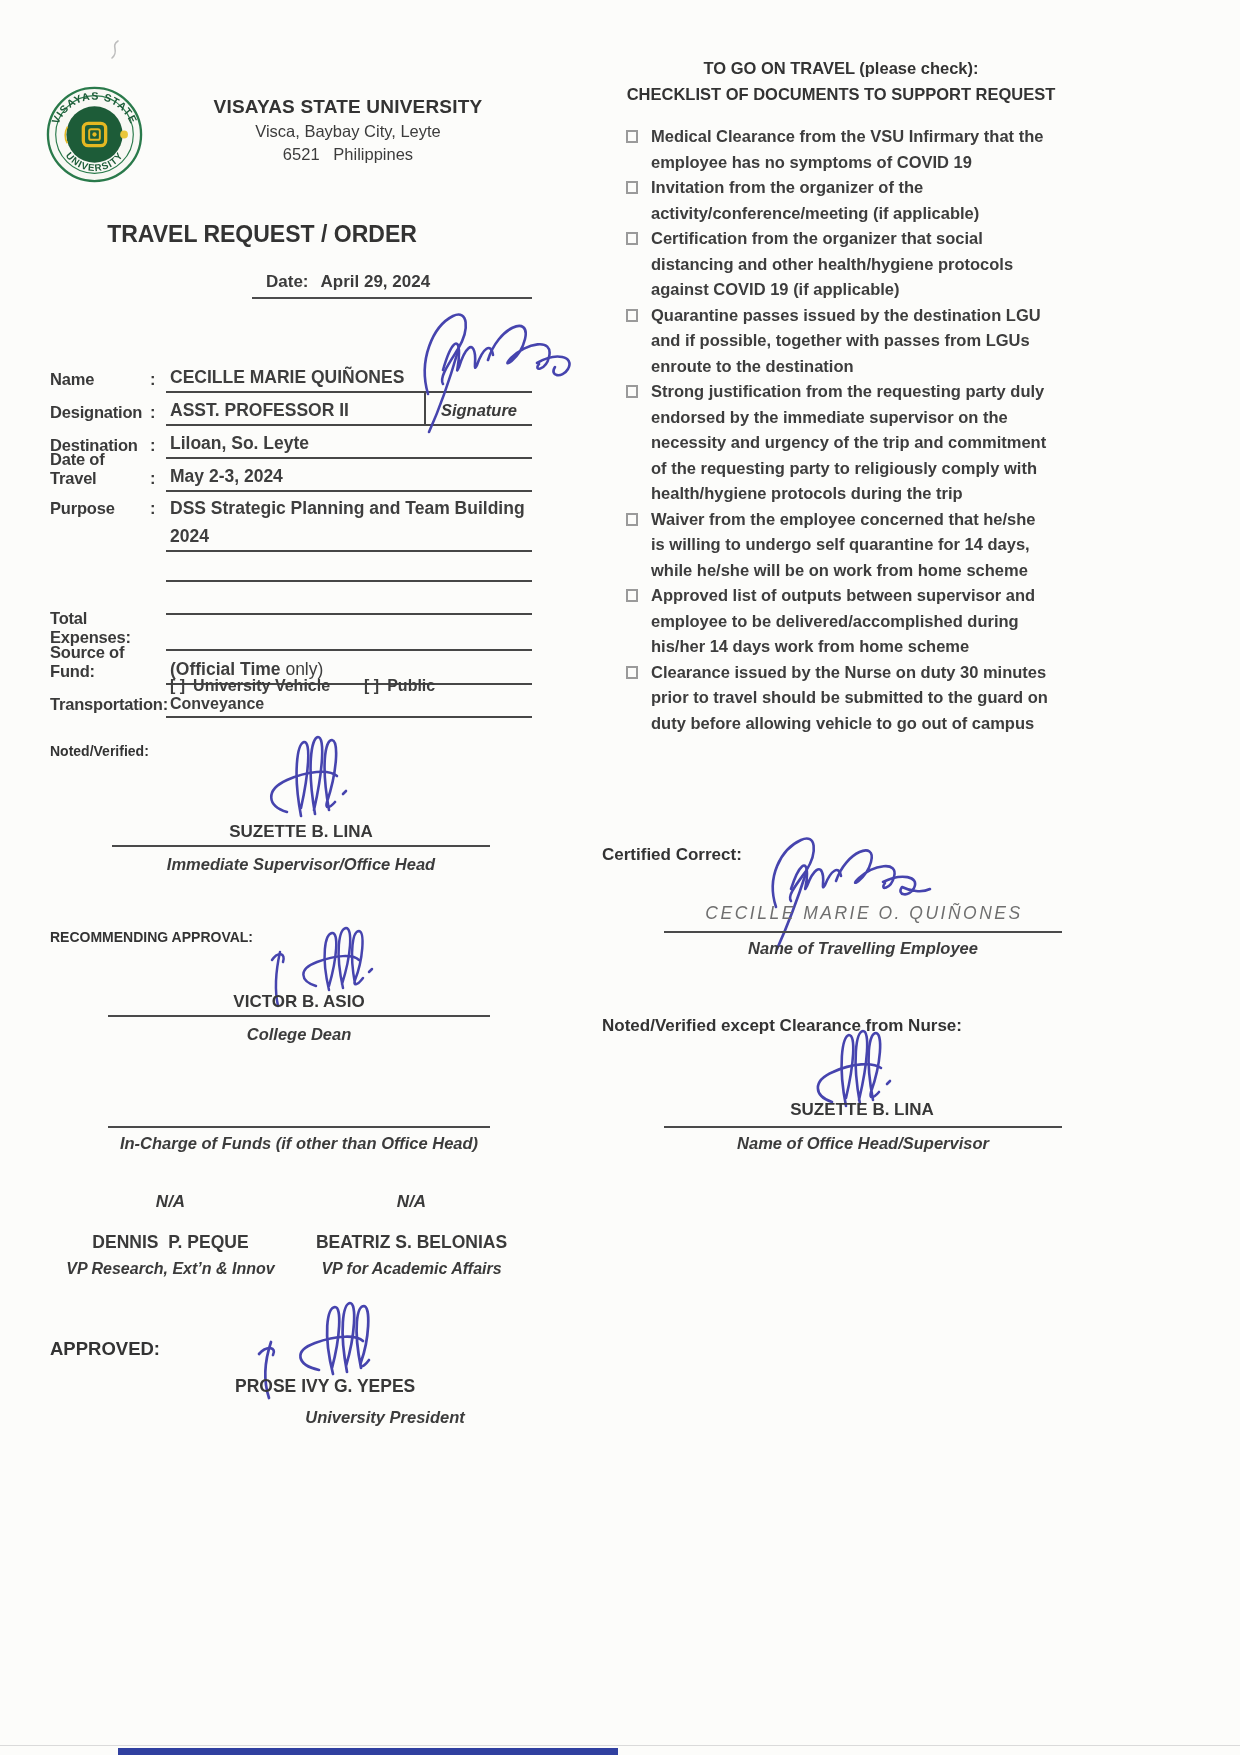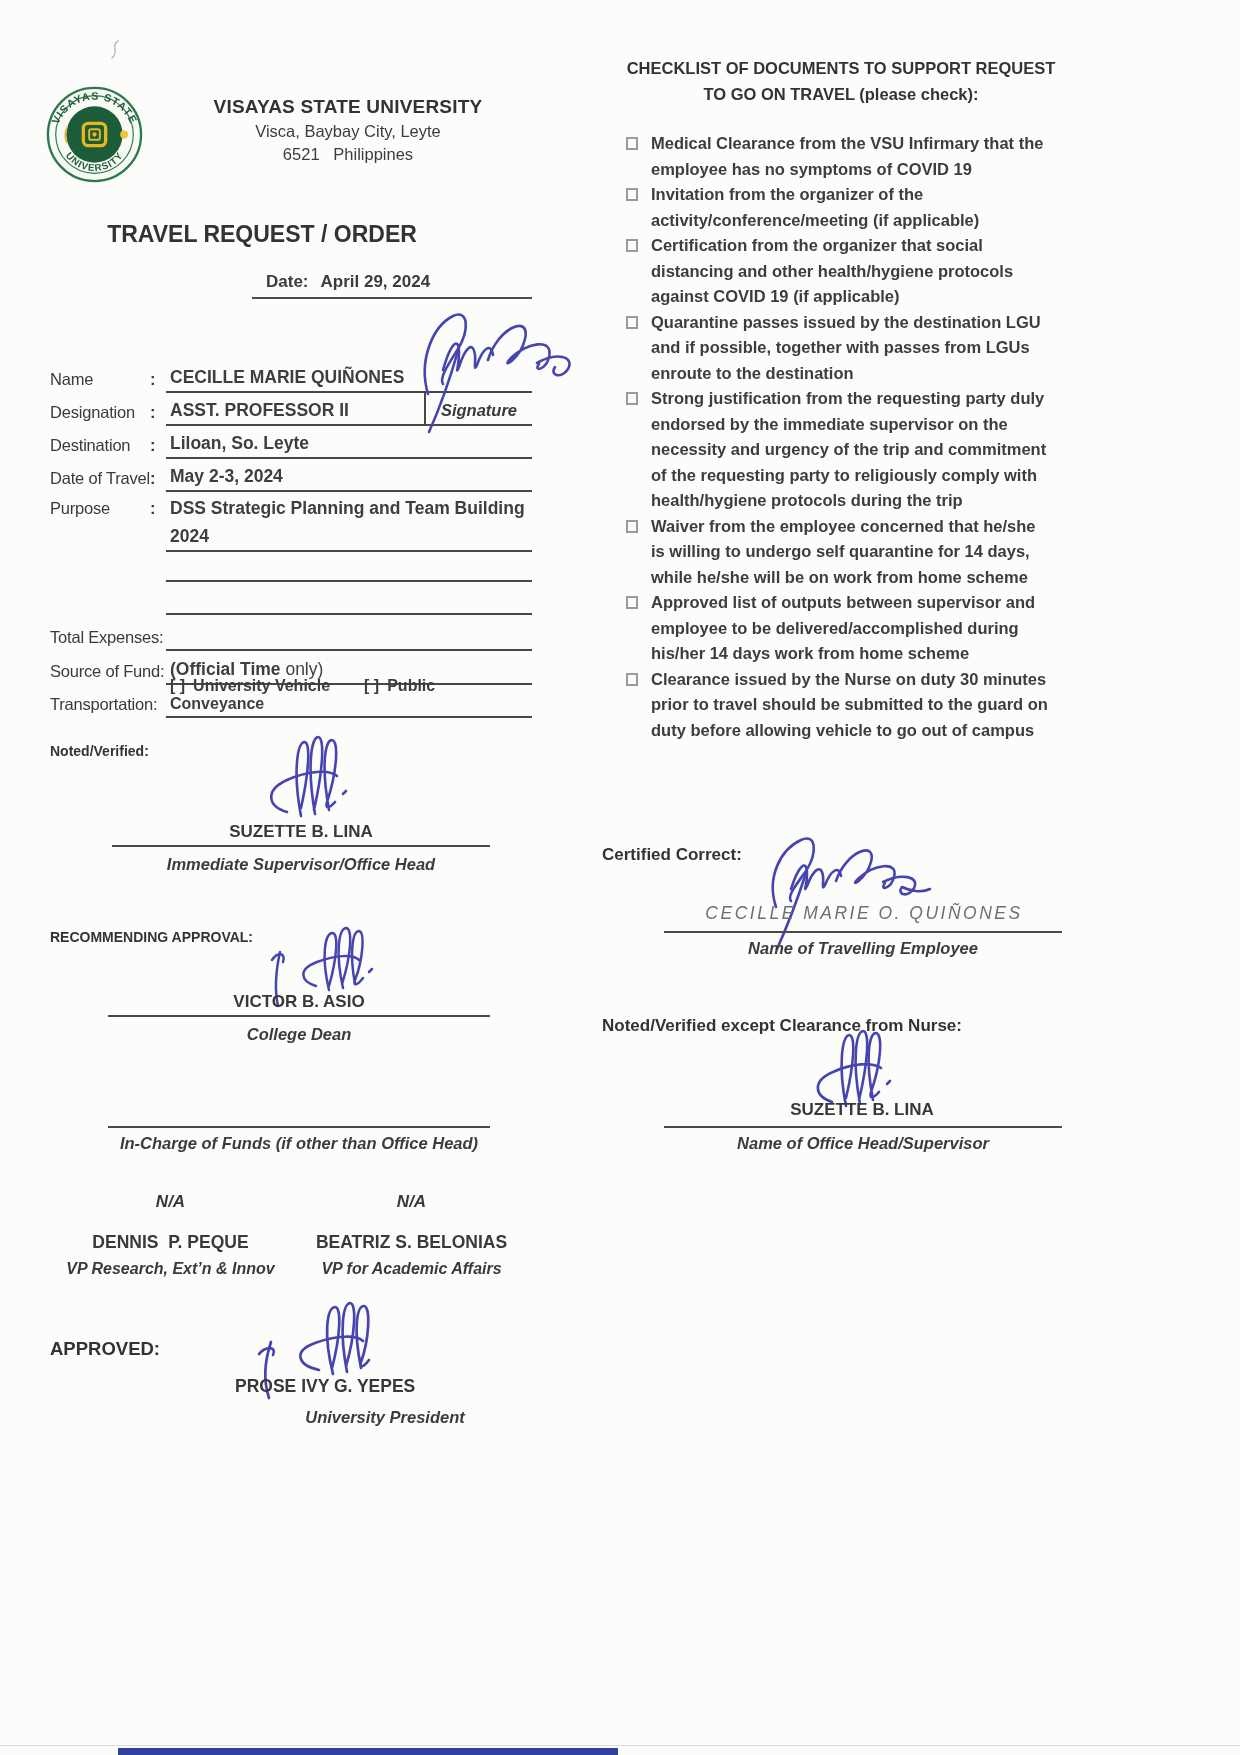--- a/index.html
+++ b/index.html
@@ -13,21 +13,21 @@
 .uni-name{font-size:19px;font-weight:bold;color:#333;letter-spacing:.2px}
 .uni-addr{font-size:16.5px;color:#3c3c3c;margin-top:4px;white-space:pre}
 .doc-title{position:absolute;left:88px;top:221px;width:348px;text-align:center;font-size:23px;font-weight:bold;color:#333}
 .date-row{position:absolute;left:252px;top:272px;width:280px;border-bottom:2px solid #4c4c4c;padding:0 0 5px 14px;font-size:17px;font-weight:bold;color:#3c3c3c}
 .date-row .dval{margin-left:12px}
 
 
 .fields{position:absolute;left:50px;top:360px;width:482px;font-size:16.5px}
 .frow{display:flex;align-items:flex-end;height:33px}
 .frow.short{height:30px}
-.flabel{width:100px;font-weight:normal;padding-bottom:4px;letter-spacing:-.2px}
+.flabel{width:100px;font-weight:bold;padding-bottom:4px;letter-spacing:-.2px}
 .flabel.wide{width:116px}
 .fcolon{width:16px;font-weight:bold;padding-bottom:4px}
 .fval{flex:1;border-bottom:2px solid #474747;font-weight:bold;font-size:17.5px;color:#3e3e3e;padding:0 0 3px 4px;min-height:10px}
 .fval.noline{border-bottom:none}
 .fval.half{flex:0 0 258px}
 .sigcell{flex:1;border-bottom:2px solid #474747;border-left:2px solid #474747;display:flex;align-items:flex-end;justify-content:center;height:100%;font-style:italic;font-weight:bold;font-size:16.5px;padding-bottom:4px}
 .opt{margin-right:8px;font-weight:bold;font-size:16px}
 .optgap{display:inline-block;width:26px}
 .sig{position:absolute;pointer-events:none}
 .sig path{fill:none;stroke:#4644ae;stroke-linecap:round;stroke-linejoin:round}
@@ -40,21 +40,21 @@
 .caption{position:absolute;text-align:center;font-style:italic;font-weight:bold;font-size:16.5px;color:#3c3c3c}
 .vp-row{position:absolute;left:50px;top:1192px;width:482px;display:flex}
 .vp-col{flex:1;text-align:center}
 .na{font-style:italic;font-weight:bold;font-size:17px}
 .vp-name{font-weight:bold;font-size:17.5px;margin-top:20px;white-space:pre}
 .vp-title{font-style:italic;font-weight:bold;font-size:16px;margin-top:7px}
 
 
 .checklist{position:absolute;left:602px;top:56px;width:478px}
 .cl-title{text-align:center;font-weight:bold;font-size:16.5px;line-height:1.55;color:#333}
-.cl-items{margin-top:24px;padding-left:24px}
+.cl-items{margin-top:17px;padding-left:24px}
 .cl-item{display:flex}
 .cl-box{flex:0 0 12px;height:13px;border:2px solid #9a9a9a;margin:6px 13px 0 0}
 .cl-text{font-weight:bold;font-size:16.5px;line-height:25.5px;color:#3d3d3d;width:402px}
 
 
 .hand-name{position:absolute;text-align:center;font-style:italic;font-size:17.5px;letter-spacing:2.5px;color:#6f6f6f;white-space:nowrap}
 
 
 .pencil{position:absolute;left:104px;top:38px;width:24px;height:26px}
 .scan-hairline{position:absolute;left:0;top:1745px;width:1240px;height:1px;background:#dadada}
@@ -240,22 +240,22 @@
         <path d="M112,74 C104,32 108,6 115,5 C122,5 120,38 111,68"></path>
         <path d="M126,70 C118,30 122,8 129,8 C136,9 134,42 126,64 C124,70 128,70 134,62"></path>
       </g>
     </svg>
     <div style="position:absolute;left:185px;top:38px;width:300px;text-align:left;font-weight:bold;font-size:17.5px;color:#383838">PROSE IVY G. YEPES</div>
     <div class="caption" style="left:185px;top:70px;width:300px">University President</div>
   </div>
 
   <div class="checklist">
     <div class="cl-title">
+      <div>TO GO ON TRAVEL (please check):</div>
       <div>CHECKLIST OF DOCUMENTS TO SUPPORT REQUEST</div>
-      <div>TO GO ON TRAVEL (please check):</div>
     </div>
     <div class="cl-items">
       <div class="cl-item">
           <span class="cl-box"></span>
           <span class="cl-text">Medical Clearance from the VSU Infirmary that the employee has no symptoms of COVID 19</span>
         </div>
       <div class="cl-item">
           <span class="cl-box"></span>
           <span class="cl-text">Invitation from the organizer of the activity/conference/meeting (if applicable)</span>
         </div>

